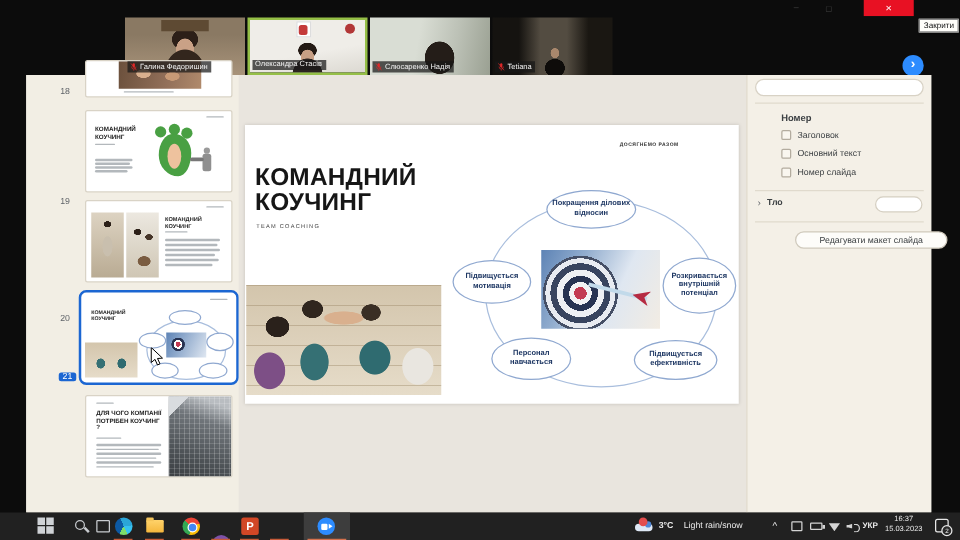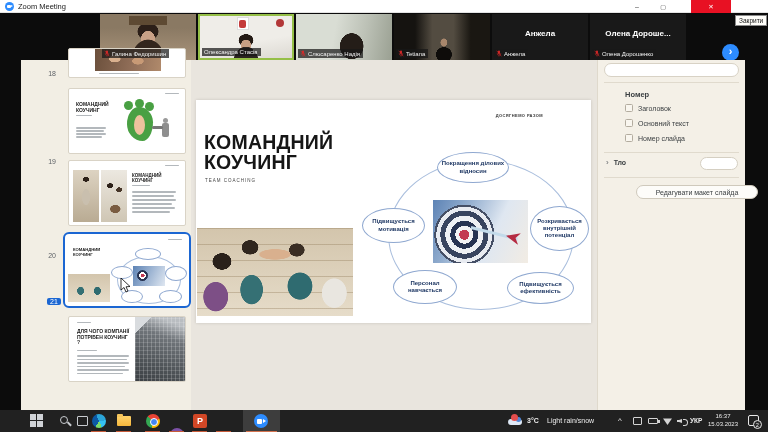--- a/index.html
+++ b/index.html
@@ -130,24 +130,20 @@
   .speaker::before { content:""; position:absolute; left:0; top:2px; width:5px; height:4px; background:#d4d4d4; clip-path:polygon(0 25%, 40% 25%, 100% 0, 100% 100%, 40% 75%, 0 75%); }
   .speaker::after { content:""; position:absolute; left:5.5px; top:1.5px; width:4px; height:5px; border:1px solid #d4d4d4; border-left:none; border-radius:0 5px 5px 0; }
   .notif { position:absolute; left:748px; top:5px; width:11px; height:11px; border:1.2px solid #e8e8e8; border-radius:2px; }
   .nbadge { position:absolute; left:4px; top:4px; width:9px; height:9px; border-radius:50%; background:#2b2b2b; border:1px solid #e8e8e8; color:#fff; font-size:5px; text-align:center; line-height:8px; }
 </style>
 </head>
 <body>
 
 <div id="screen">
 
-  <div class="abs titlebar">
-    <span class="zoom-logo"></span>
-    <span class="titlebar-text">Zoom Meeting</span>
-  </div>
   <div class="win-btn" style="left:626px;width:22px;">–</div>
   <div class="win-btn" style="left:652px;width:22px;font-size:6px;">▢</div>
   <div class="win-btn btn-close" style="left:691px;width:40px;font-size:6.5px;">✕</div>
   <div class="abs tooltip">Закрити</div>
 
   <div class="abs strip">
     <div class="tile t1" style="left:100px;">
       <div class="frame" style="left:30%;top:2px;width:40%;height:9px;background:#5e4a33;border:1px solid #93ordea55;"></div>
       <div class="name-label">
         <svg class="mic" viewBox="0 0 12 14">
@@ -181,44 +177,20 @@
     </div>
     <div class="tile t4" style="left:394px;">
       <div class="name-label">
         <svg class="mic" viewBox="0 0 12 14">
             <rect x="4.2" y="1" width="3.6" height="7" rx="1.8" fill="#e02828"></rect>
             <path d="M2.5 6.5a3.5 4 0 0 0 7 0" stroke="#e02828" stroke-width="1.1" fill="none"></path>
             <line x1="6" y1="11" x2="6" y2="13" stroke="#e02828" stroke-width="1.1"></line>
             <line x1="1.5" y1="1.5" x2="10.5" y2="12.5" stroke="#e02828" stroke-width="1.2"></line>
           </svg>
         <span>Tetiana</span>
-      </div>
-    </div>
-    <div class="tile t-dark" style="left:492px;">
-      <div class="center-name">Анжела</div>
-      <div class="name-label">
-        <svg class="mic" viewBox="0 0 12 14">
-            <rect x="4.2" y="1" width="3.6" height="7" rx="1.8" fill="#e02828"></rect>
-            <path d="M2.5 6.5a3.5 4 0 0 0 7 0" stroke="#e02828" stroke-width="1.1" fill="none"></path>
-            <line x1="6" y1="11" x2="6" y2="13" stroke="#e02828" stroke-width="1.1"></line>
-            <line x1="1.5" y1="1.5" x2="10.5" y2="12.5" stroke="#e02828" stroke-width="1.2"></line>
-          </svg>
-        <span>Анжела</span>
-      </div>
-    </div>
-    <div class="tile t-dark" style="left:590px;">
-      <div class="center-name">Олена  Дороше...</div>
-      <div class="name-label">
-        <svg class="mic" viewBox="0 0 12 14">
-            <rect x="4.2" y="1" width="3.6" height="7" rx="1.8" fill="#e02828"></rect>
-            <path d="M2.5 6.5a3.5 4 0 0 0 7 0" stroke="#e02828" stroke-width="1.1" fill="none"></path>
-            <line x1="6" y1="11" x2="6" y2="13" stroke="#e02828" stroke-width="1.1"></line>
-            <line x1="1.5" y1="1.5" x2="10.5" y2="12.5" stroke="#e02828" stroke-width="1.2"></line>
-          </svg>
-        <span>Олена Дорошенко</span>
       </div>
     </div>
     <div class="next-btn">›</div>
   </div>
 
   <div class="abs slides-app">
 
     <div class="film">
       <div class="slide-num" style="left:15px;top:10px;">18</div>
       <div class="slide-num" style="left:15px;top:98px;">19</div>

